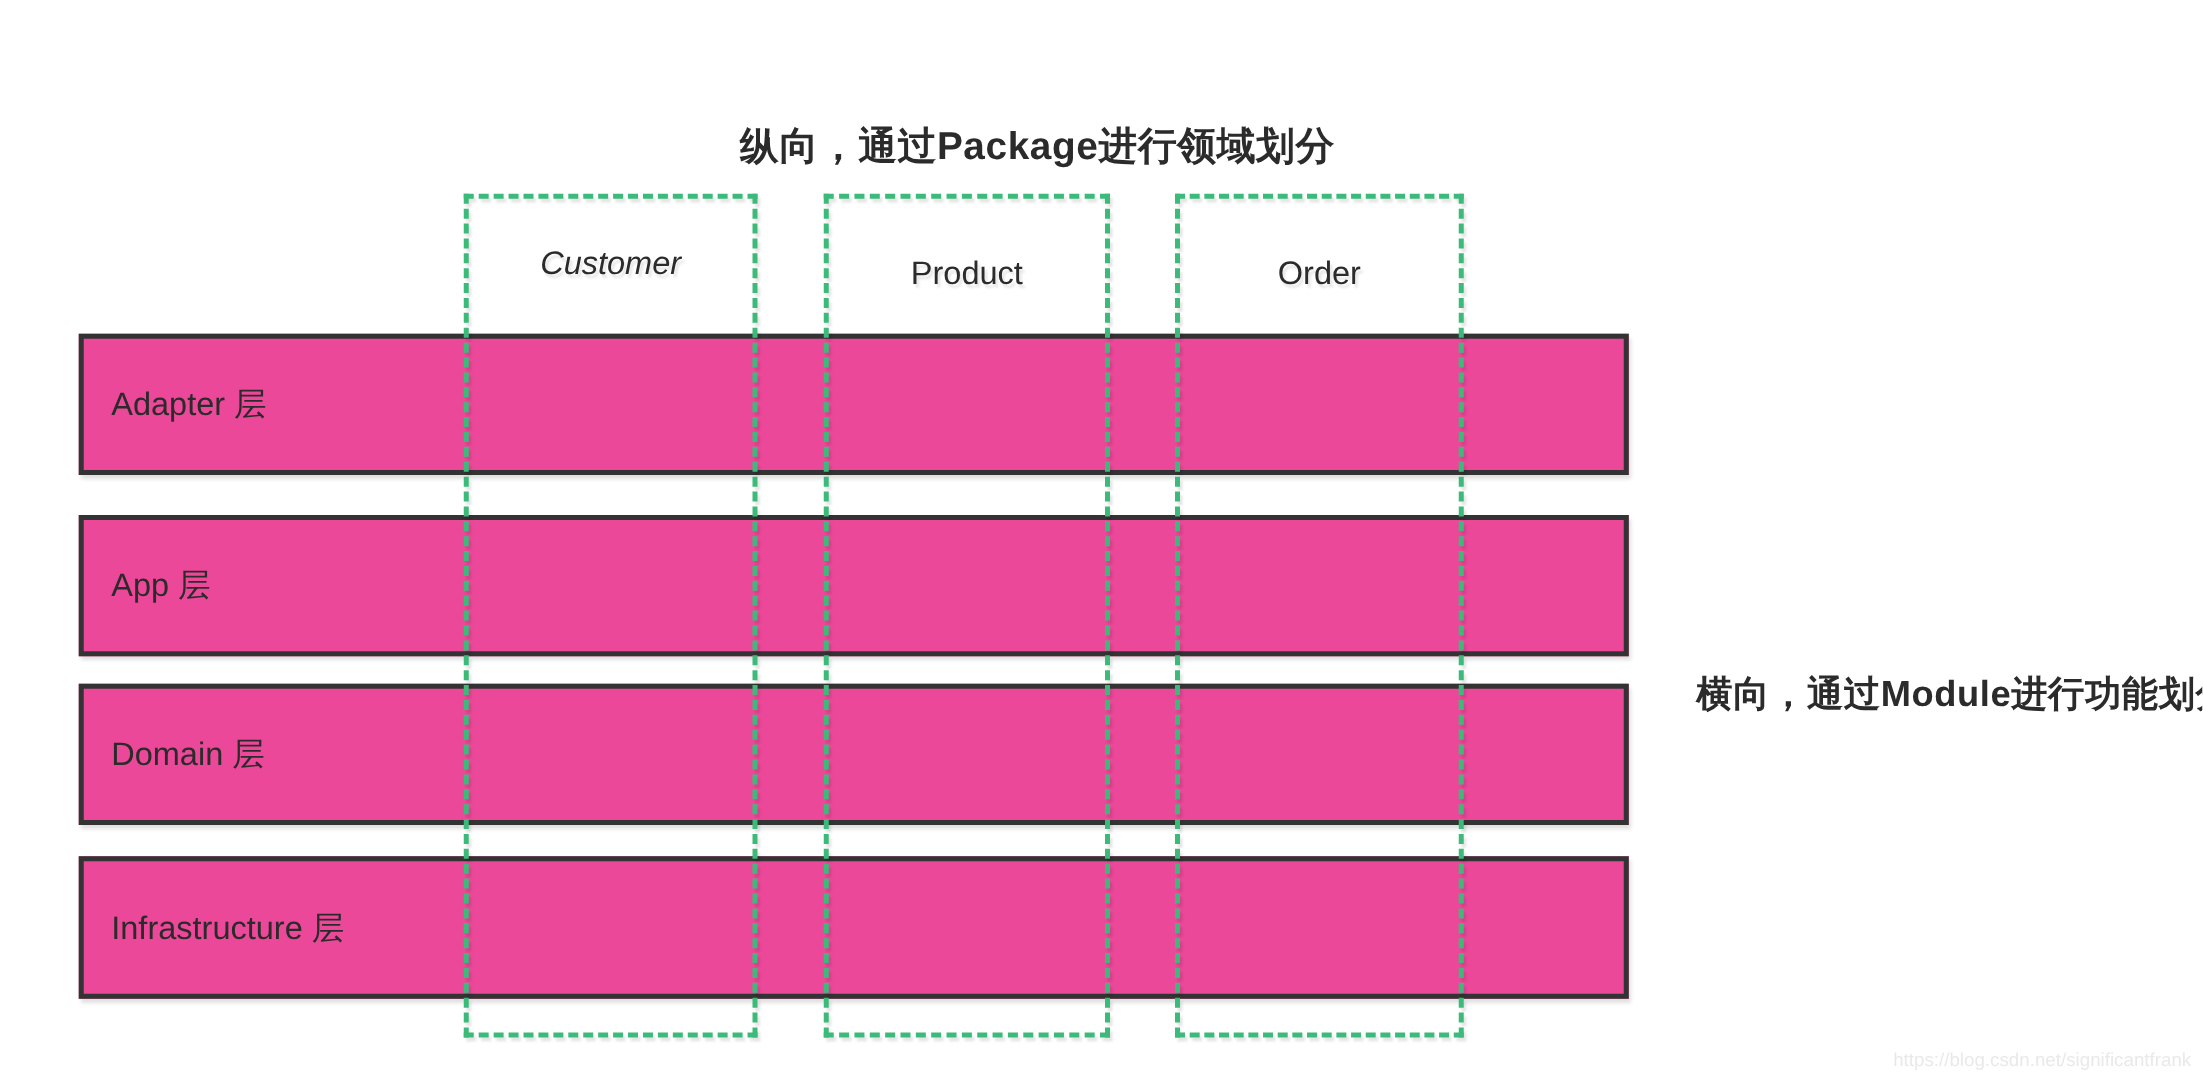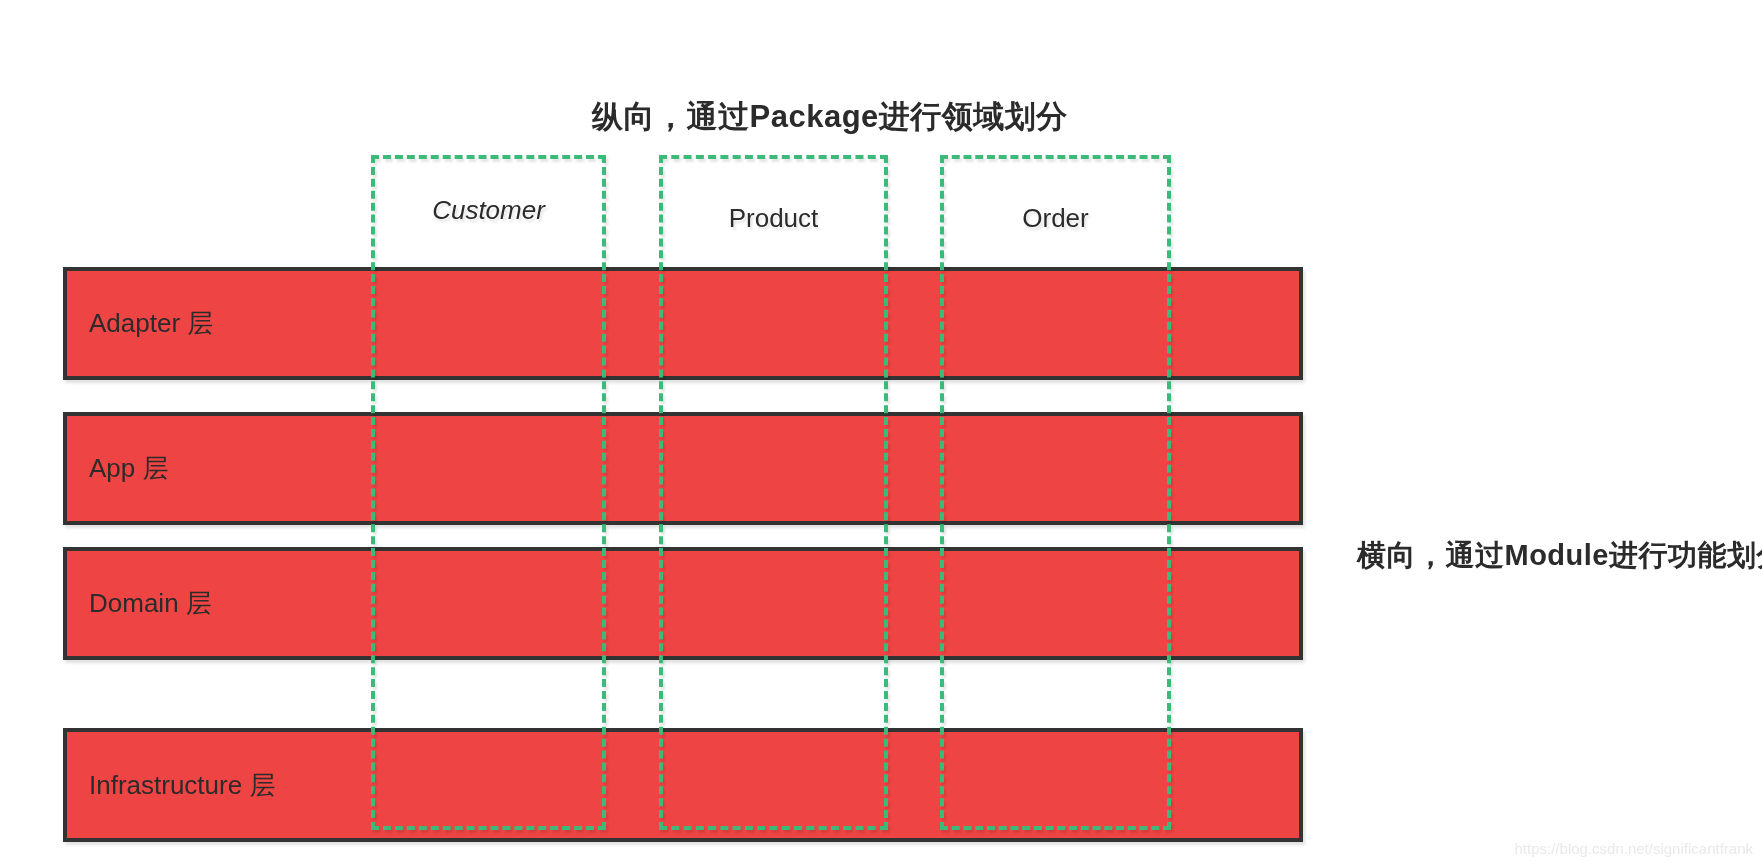--- a/index.html
+++ b/index.html
@@ -43,36 +43,36 @@
   }
 
   
   .layer-row {
     position: absolute;
     left: 63px;
     width: 1240px;
     height: 113px;
     box-sizing: border-box;
     border: 4px solid #333333;
-    background: #ef4444;
+    background: #ec4899;
     box-shadow: 2px 3px 3px rgba(0,0,0,0.12);
     display: flex;
     align-items: center;
     padding-left: 22px;
     z-index: 1;
   }
   .layer-row .layer-label {
     font-size: 26px;
     color: #2b2b2b;
     white-space: nowrap;
   }
   #row-adapter        { top: 267px; }
   #row-app            { top: 412px; }
   #row-domain         { top: 547px; }
-  #row-infrastructure { top: 728px; height: 114px; }
+  #row-infrastructure { top: 685px; height: 114px; }
 
   
   .package-col {
     position: absolute;
     top: 155px;
     height: 675px;
     box-sizing: border-box;
     border: 4px dashed #3cba7a;
     background: transparent;
     z-index: 2;

